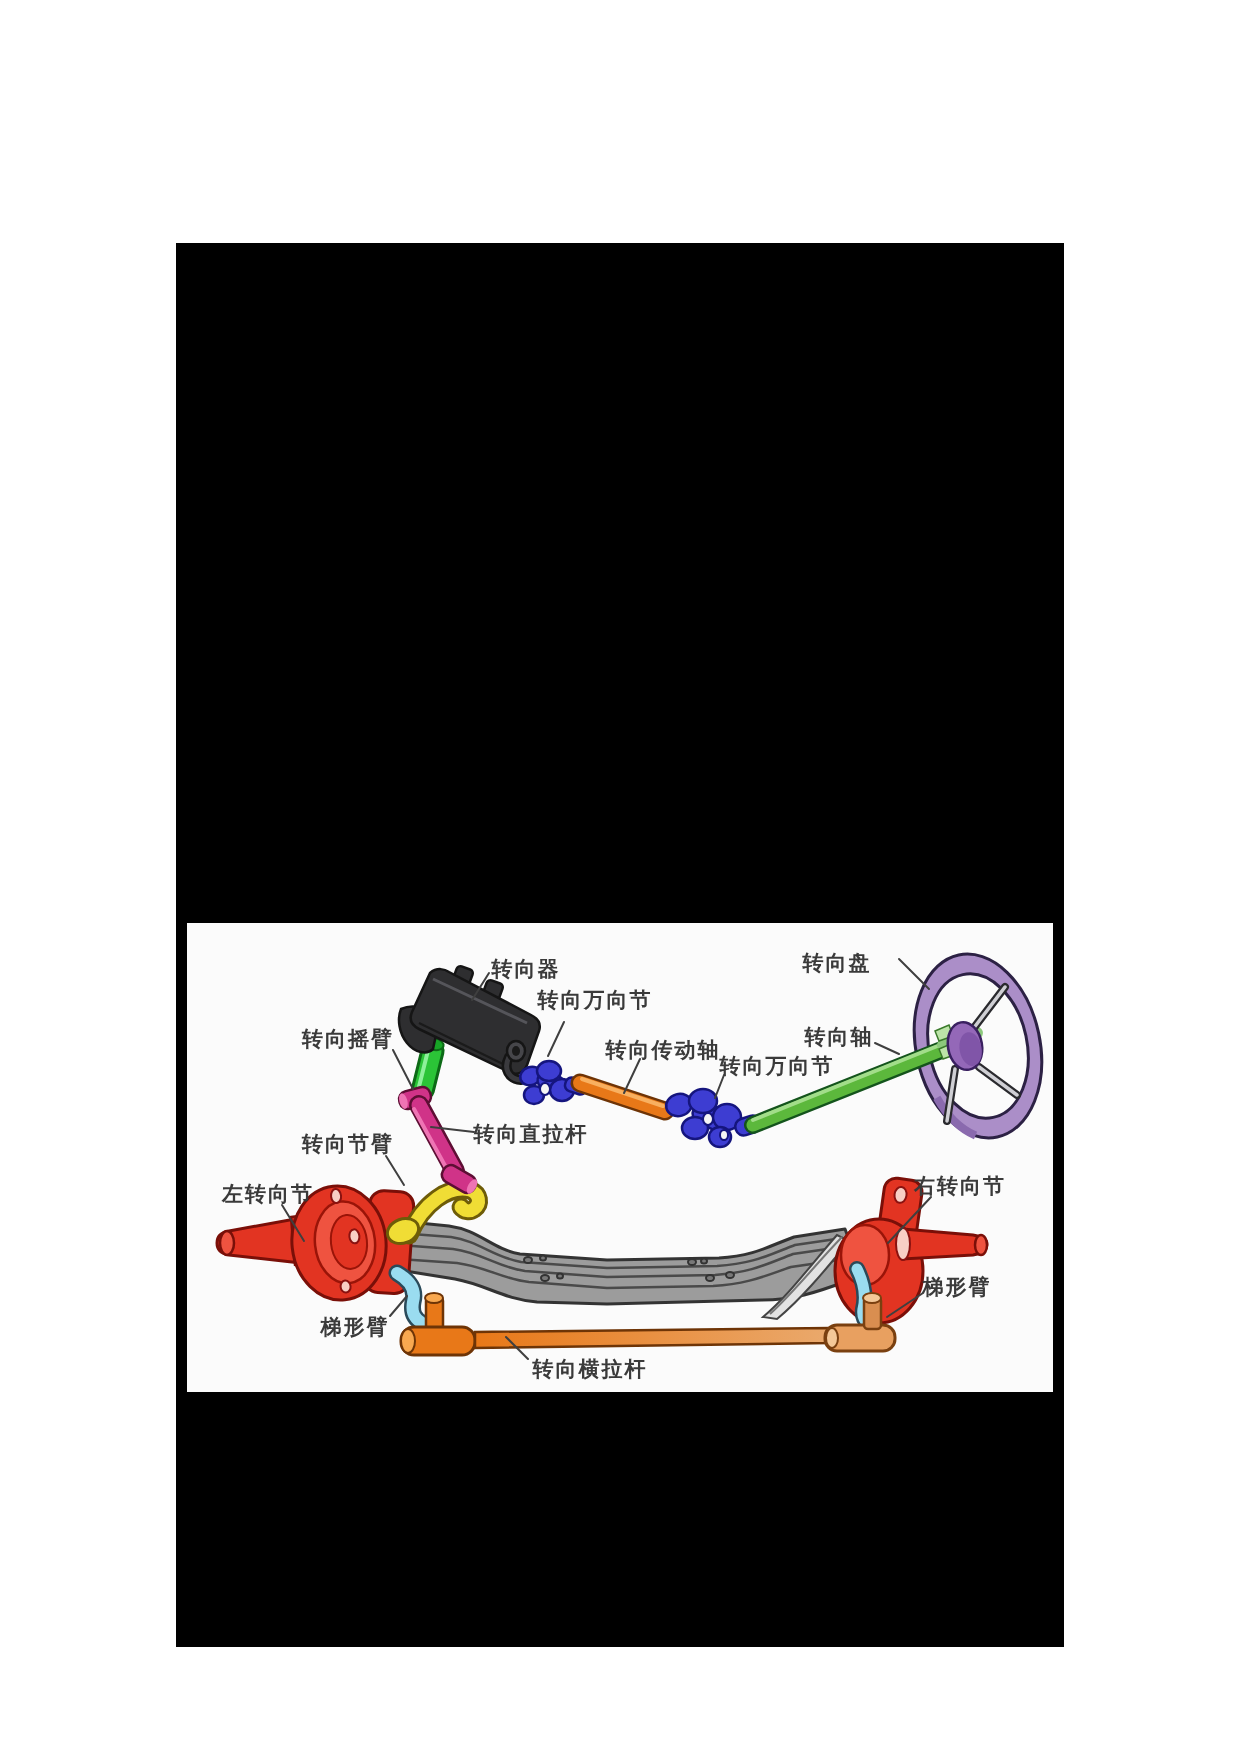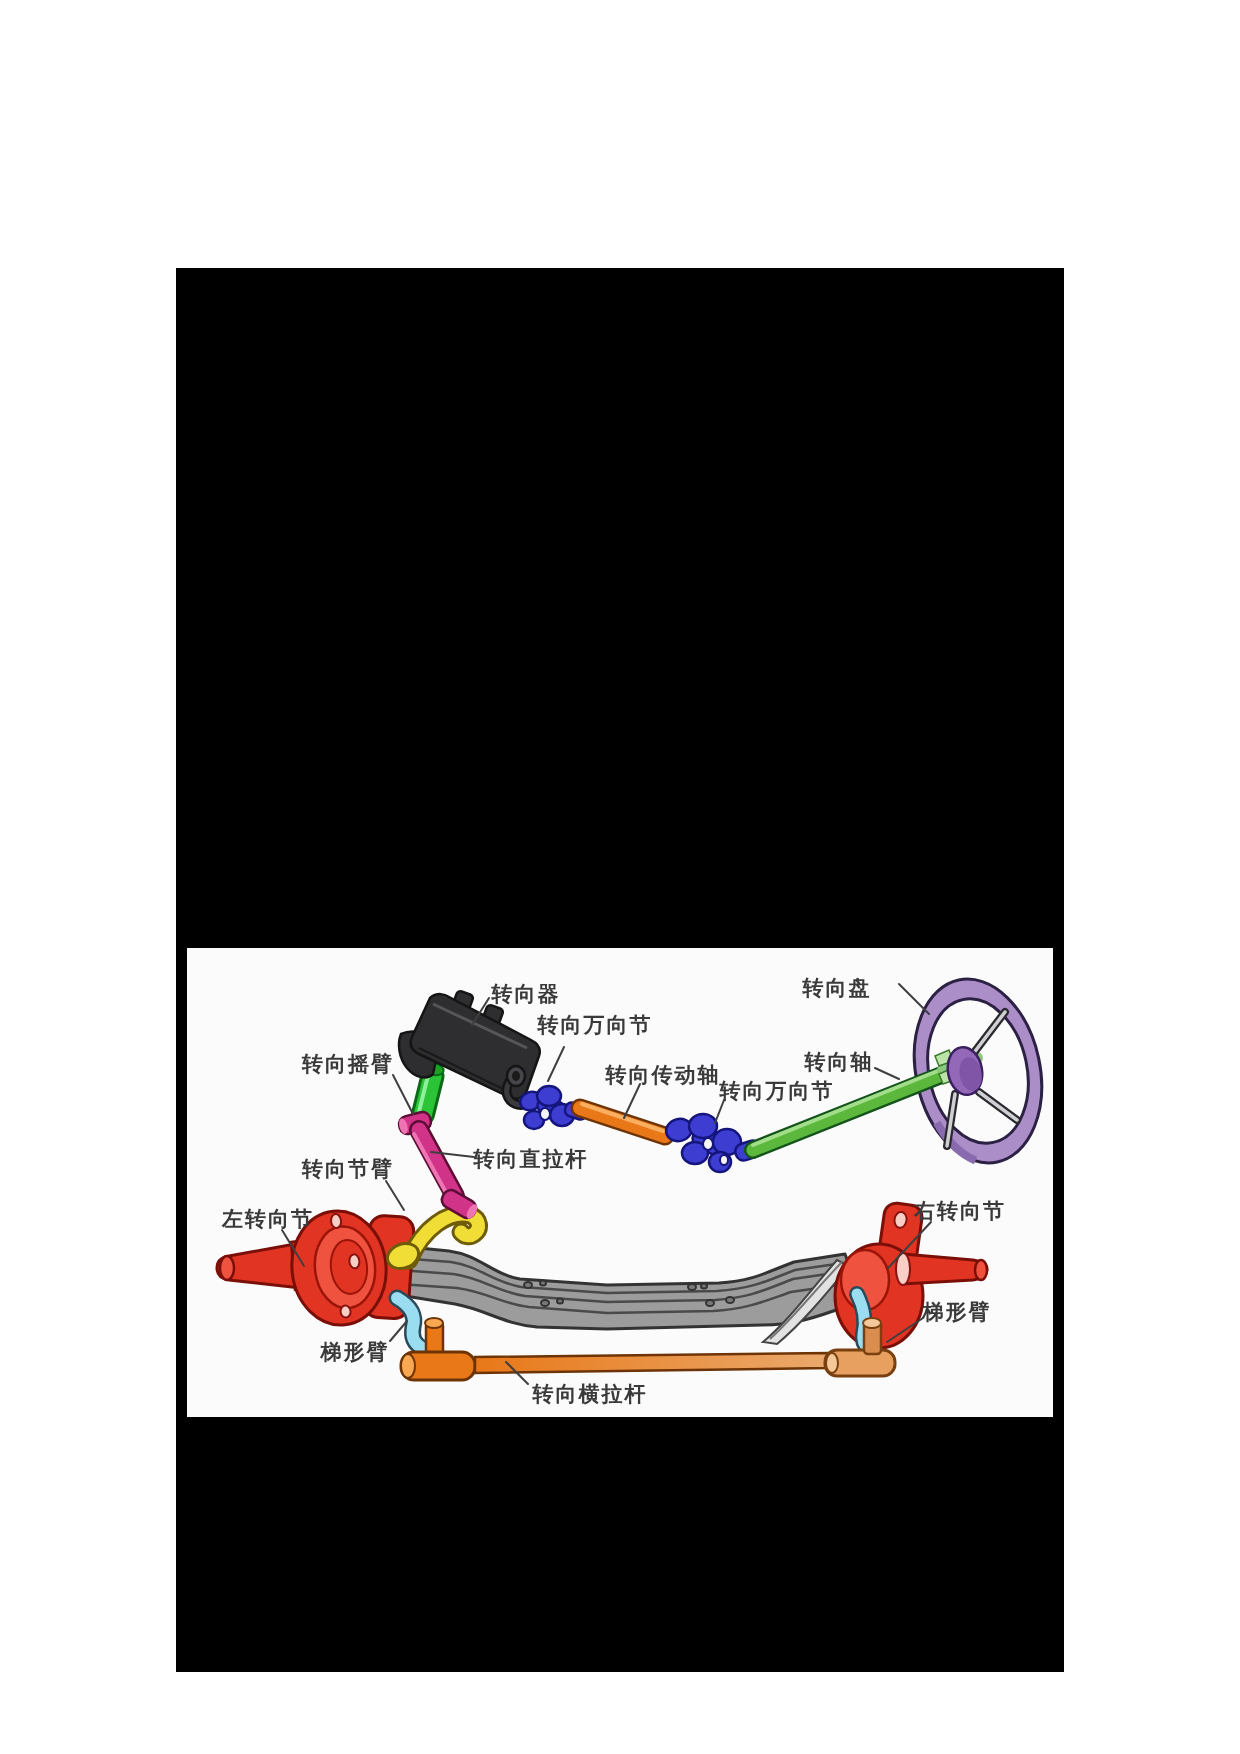--- a/index.html
+++ b/index.html
@@ -4,21 +4,20 @@
 <style>
   html,body{margin:0;padding:0;}
   body{
     width:1240px;height:1754px;position:relative;
     background:#ffffff;
     font-family:"Liberation Sans","DejaVu Sans",sans-serif;
   }
   .black-frame{
     position:absolute;left:176px;top:243px;width:888px;height:1404px;
     background:#000000;
-    margin-top:25px;
   }
   .diagram-panel{
     position:absolute;left:11px;top:680px;width:866px;height:469px;
     background:#fbfbfb;
   }
   svg{display:block;}
   .label{
     font-family:"Liberation Sans","DejaVu Sans",sans-serif;
     font-size:21px;font-weight:bold;letter-spacing:2px;
     fill:#3a3a3a;

